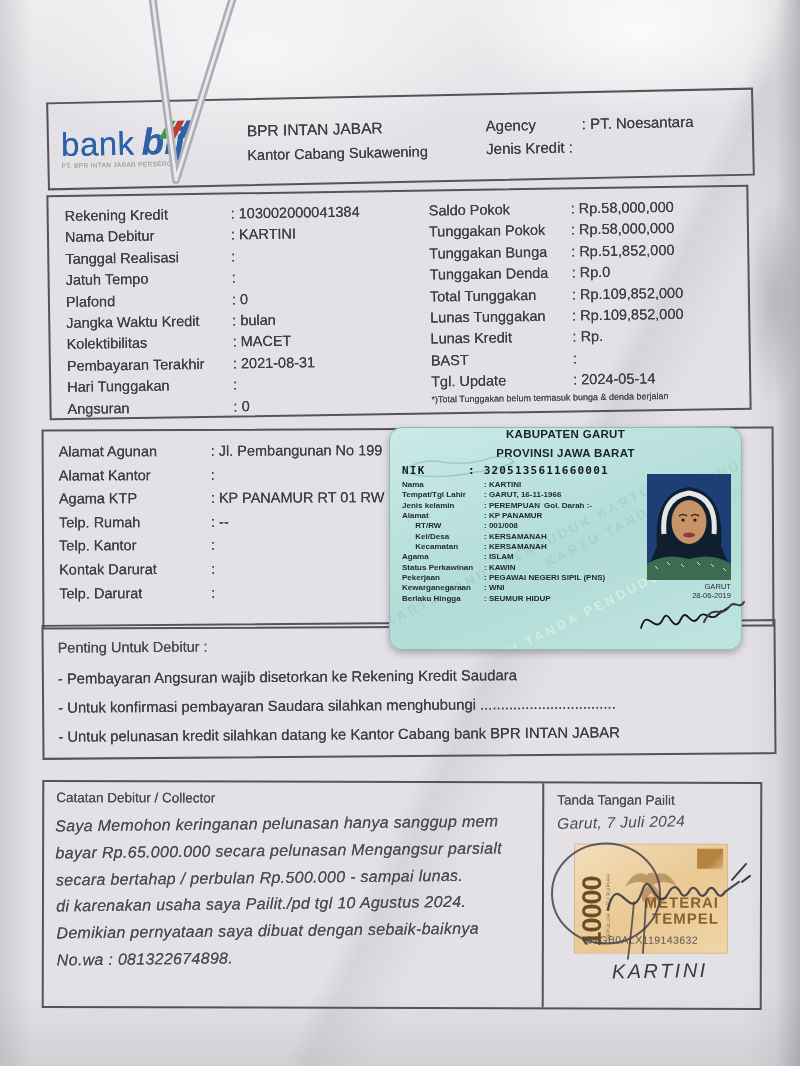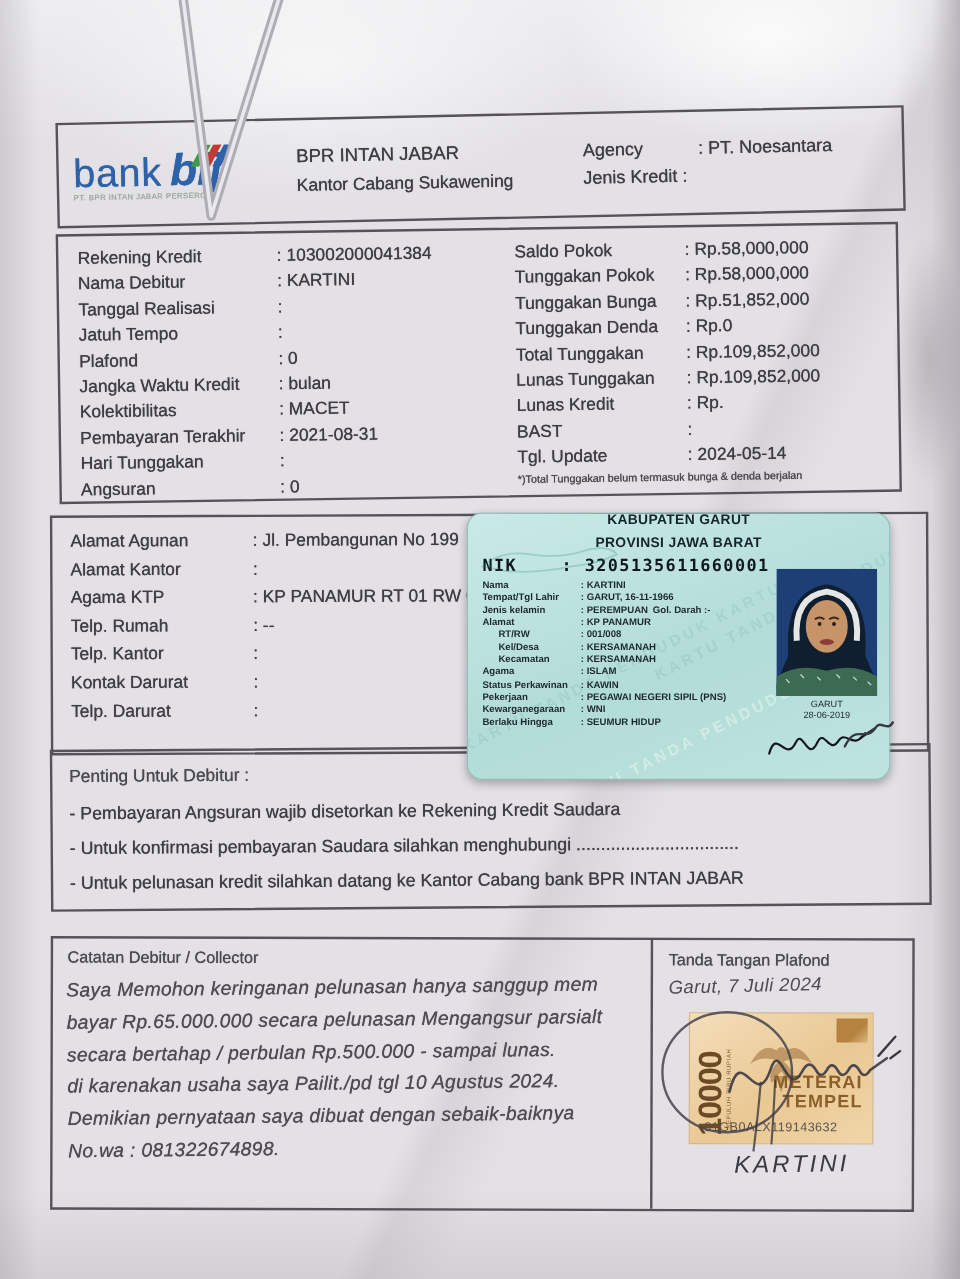--- a/index.html
+++ b/index.html
@@ -50,29 +50,29 @@
   .address-box .lbl{width:152px;}
 
   
   .ktp{position:absolute;left:389px;top:427px;width:351px;height:221px;z-index:3;
     border-radius:13px;border:1px solid #8fbdb8;overflow:hidden;color:#1d2730;
     background:linear-gradient(160deg,#c9eae6,#b2dcd7 55%,#bfe4df);
     box-shadow:0 3px 7px rgba(50,50,60,.35);font-size:8px;}
   .ktp-head{text-align:center;font-weight:bold;font-size:11.5px;line-height:13.5px;
     margin-top:5px;letter-spacing:.3px;color:#16222c;}
   .nik-row{display:flex;font-family:"DejaVu Sans Mono",monospace;font-weight:bold;
-    font-size:14px;letter-spacing:1.2px;margin:4px 0 3px 12px;color:#10181f;}
+    font-size:11px;letter-spacing:1.2px;margin:4px 0 3px 12px;color:#10181f;}
   .nik-lbl{width:66px;}
   .ktp-rows{margin-left:12px;width:238px;line-height:10.35px;position:relative;z-index:2;font-weight:bold;}
   .krow{display:flex;}
   .klbl{width:82px;white-space:pre;}
   .kval{white-space:pre;}
   .kextra{margin-left:4px;}
   .ktp-photo{position:absolute;right:10px;top:46px;width:84px;height:106px;z-index:2;}
-  .ktp-issue{position:absolute;right:10px;top:154px;width:84px;text-align:center;
+  .ktp-issue{position:absolute;right:10px;top:154px;width:84px;text-align:right;
     font-size:7.6px;line-height:9px;z-index:2;}
   .ktp-sign{position:absolute;right:4px;top:166px;z-index:2;}
   .wm-line{position:absolute;white-space:nowrap;font-weight:bold;font-size:13px;
     letter-spacing:3px;color:rgba(255,255,255,.38);transform:rotate(-27deg);z-index:1;}
   .wm2{color:rgba(25,115,105,.10);}
 
   
   .penting-box{left:42px;top:622px;width:716px;height:118px;transform:rotate(-.45deg);
     padding:13px 0 0 14px;}
   .penting-title{font-size:14.5px;color:#4a4950;}
@@ -427,21 +427,21 @@
           <div>secara bertahap / perbulan Rp.500.000 - sampai lunas.</div>
 
           <div>di karenakan usaha saya Pailit./pd tgl 10 Agustus 2024.</div>
 
           <div>Demikian pernyataan saya dibuat dengan sebaik-baiknya</div>
 
           <div>No.wa : 081322674898.</div>
         </div>
     </div>
     <div class="cat-right">
-      <div class="cat-title soft">Tanda Tangan Plafond</div>
+      <div class="cat-title soft">Tanda Tangan Pailit</div>
       <div class="hand sign-date">Garut, 7 Juli 2024</div>
       <div class="stamp">
         <div class="stamp-denom">10000</div>
         <div class="stamp-side">SEPULUH RIBU RUPIAH</div>
         <div class="stamp-holo"></div>
         <div class="stamp-corner"></div>
         <svg width="64" height="52" viewBox="0 0 64 52" style="position:absolute;left:44px;top:18px;opacity:.65;">
           <path d="M6,24 Q18,2 32,16 Q46,2 58,24 Q46,16 34,22 Q44,30 40,40 L32,30 L24,40 Q20,30 30,22 Q18,16 6,24 Z" fill="#a87c48"></path>
           <circle cx="32" cy="14" r="4" fill="#a87c48"></circle>
           <path d="M28,34 L32,48 L36,34 Z" fill="#a87c48"></path>

